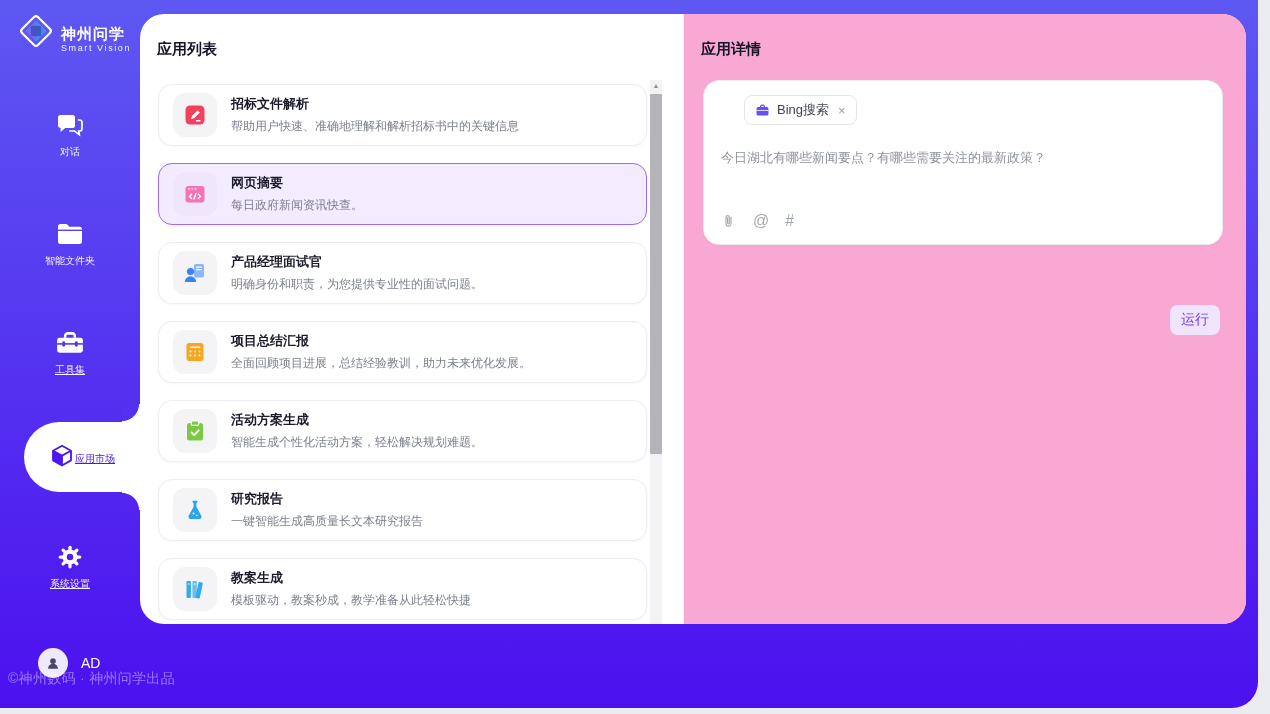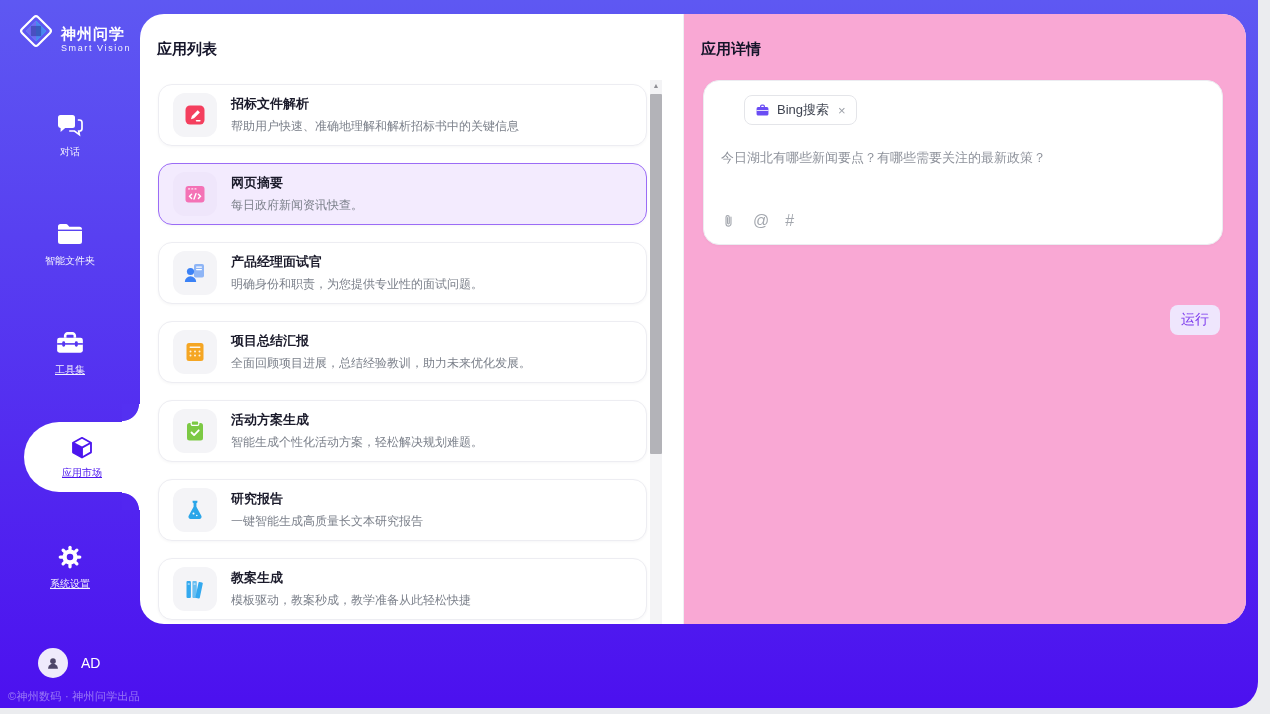--- a/index.html
+++ b/index.html
@@ -20,36 +20,36 @@
   .logo svg{width:36px;height:36px;flex:none}
   .brand-name{font-size:15px;font-weight:700;letter-spacing:1px;line-height:17px}
   .brand-tagline{font-size:9px;letter-spacing:1.6px;opacity:.93;margin-top:1px}
   .nav-item{position:absolute;left:0;width:140px;text-align:center;color:#fff;cursor:pointer}
   .nav-item .nicon{display:block;height:28px}
   .nav-item .nicon svg{height:26px;vertical-align:top}
   .nav-label{display:block;font-size:10px;margin-top:5px;color:#F4F3FE}
   .nav-label.u{text-decoration:underline}
   .nav-item.active{
     left:24px;width:116px;top:422px;height:70px;background:#fff;
-    border-radius:35px 0 0 35px;display:flex;flex-direction:column;
+    border-radius:35px 0 0 35px;display:flex;flex-direction:row;
     align-items:center;justify-content:center;
   }
   .nav-item.active .nav-label{color:var(--accent,#4C16EE);margin-top:3px}
   .nav-item.active::before{
     content:"";position:absolute;right:0;top:-18px;width:18px;height:18px;
     background:radial-gradient(circle 18px at 0 0,#5430F1 0 16.6px,#fff 17.4px);
   }
   .nav-item.active::after{
     content:"";position:absolute;right:0;bottom:-18px;width:18px;height:18px;
     background:radial-gradient(circle 18px at 0 100%,#5226F0 0 16.6px,#fff 17.4px);
   }
   .user{position:absolute;left:38px;top:648px;display:flex;align-items:center;gap:13px;color:#fff;font-size:14px;cursor:pointer}
   .avatar{width:30px;height:30px;border-radius:50%;background:#EFEAFB;display:flex;align-items:center;justify-content:center}
   .avatar svg{width:16px;height:16px}
-  .copyright{position:absolute;left:8px;bottom:4px;font-size:11px;color:rgba(255,255,255,.42);white-space:nowrap;letter-spacing:.3px}
+  .copyright{position:absolute;left:8px;bottom:20px;font-size:14px;color:rgba(255,255,255,.42);white-space:nowrap;letter-spacing:.3px}
   
   .content{
     position:absolute;left:140px;top:14px;width:1106px;height:610px;
     background:#fff;border-radius:24px;overflow:hidden;display:flex;
   }
   .list-panel{position:relative;width:543px;height:100%;flex:none}
   .detail-panel{position:relative;flex:1;background:#f9a8d4;border-left:1px solid #EFEFF3}
   .panel-title{position:absolute;top:26px;left:17px;margin:0;font-size:15px;font-weight:700;color:#15152A}
   .cards{position:absolute;top:70px;left:18px;width:489px;display:flex;flex-direction:column;gap:17px}
   .card{

